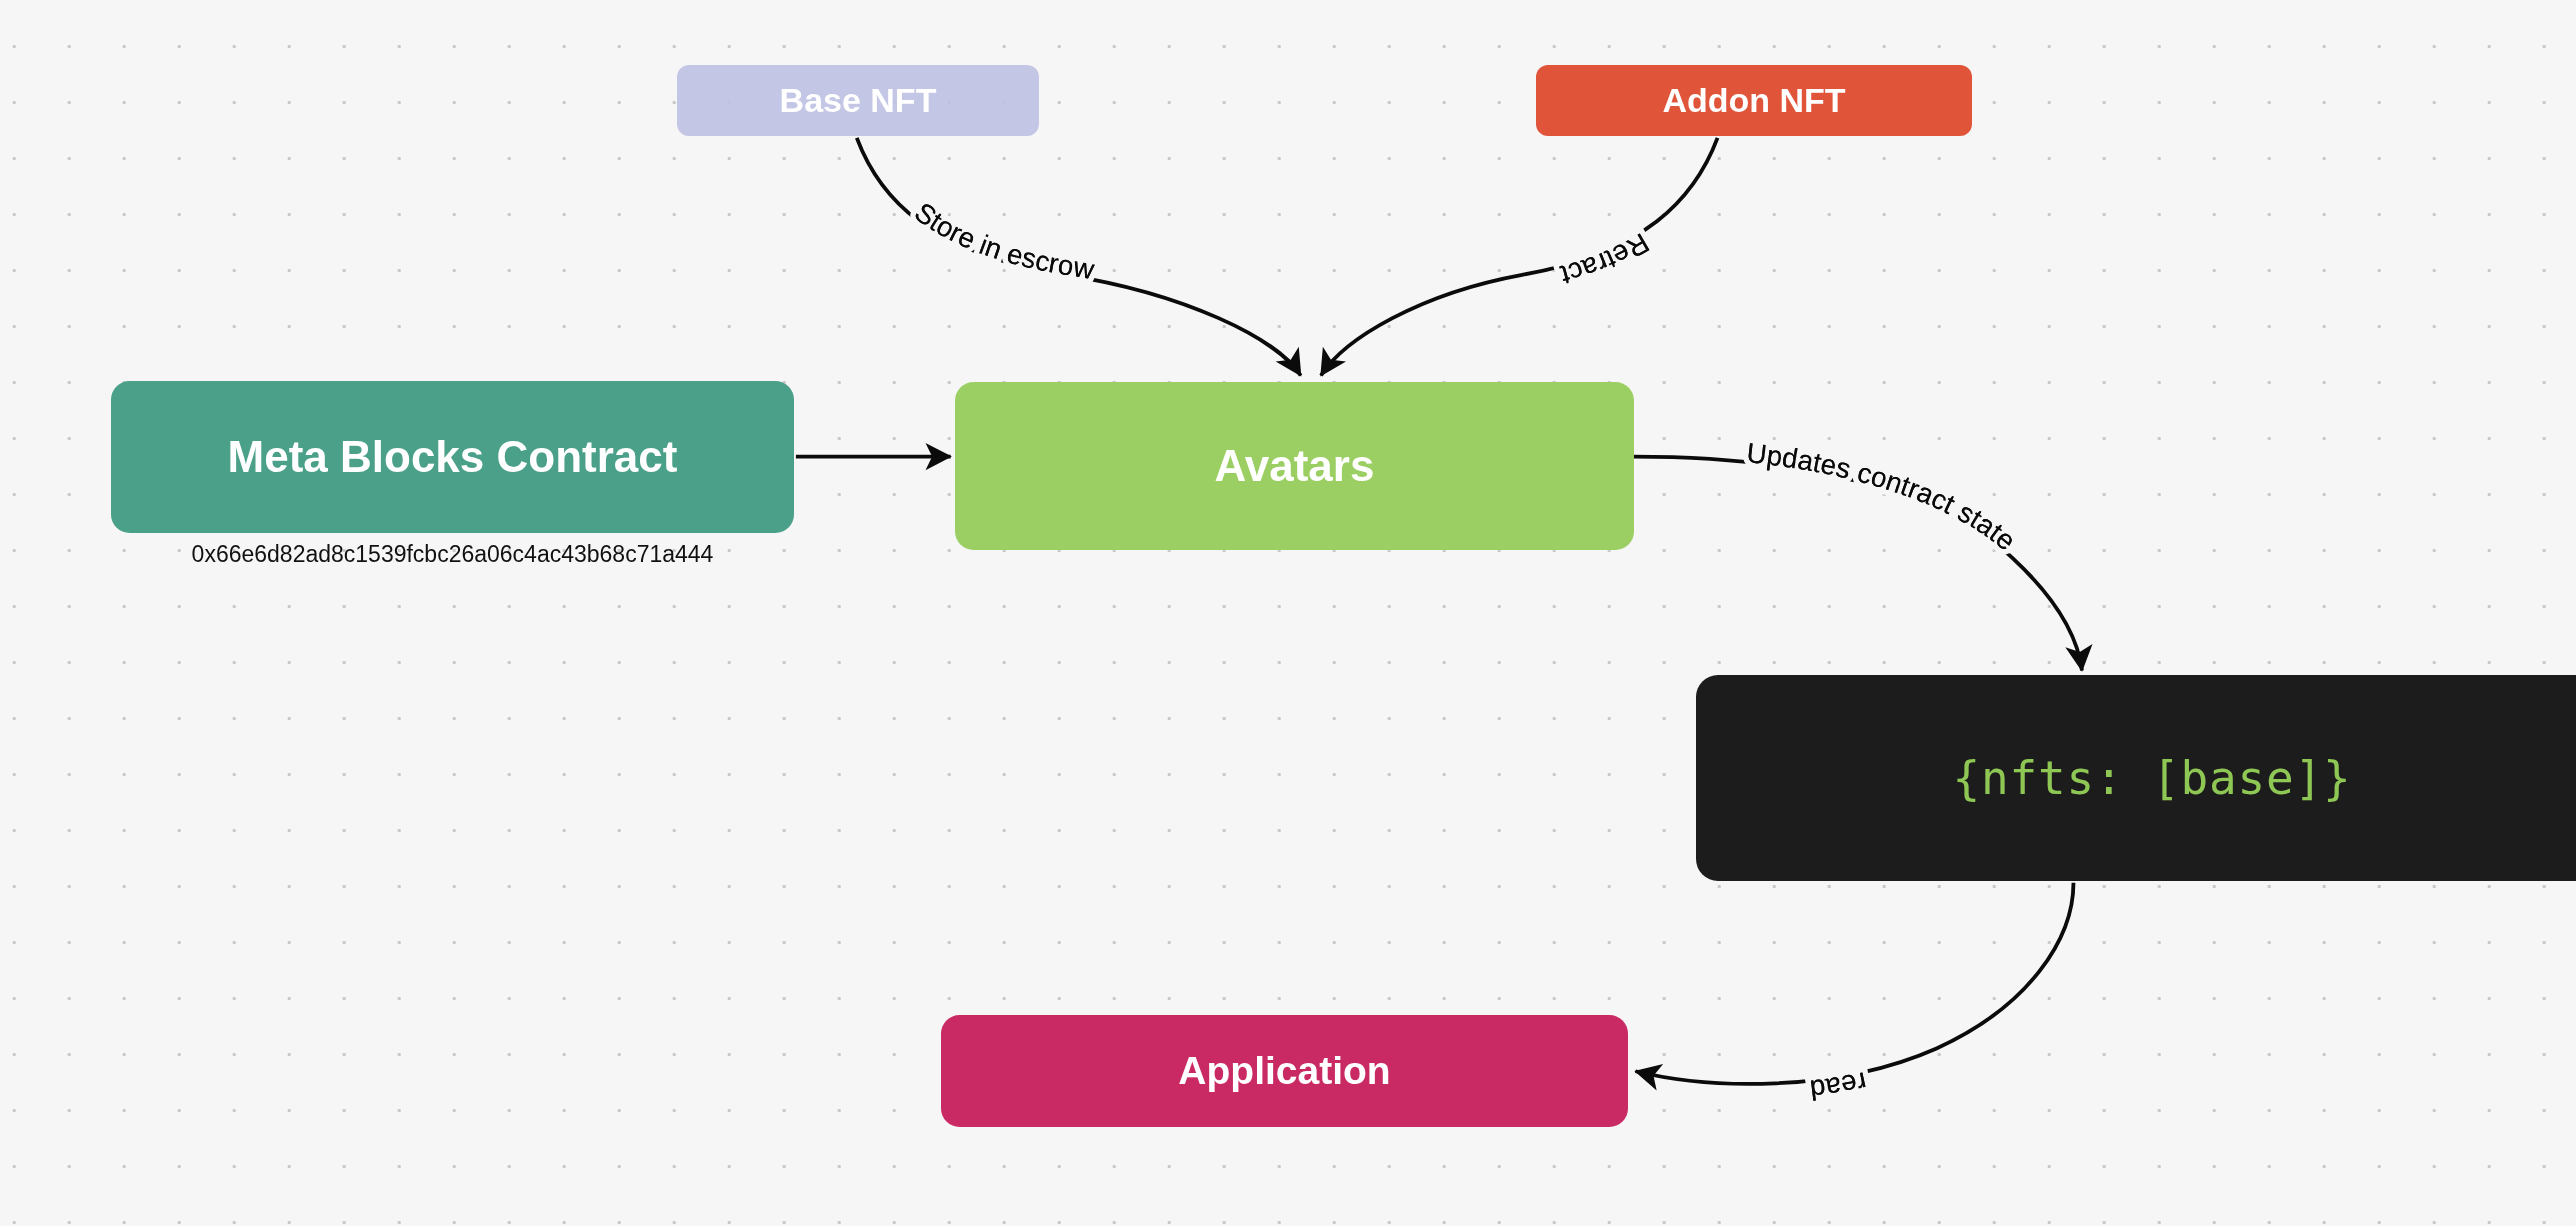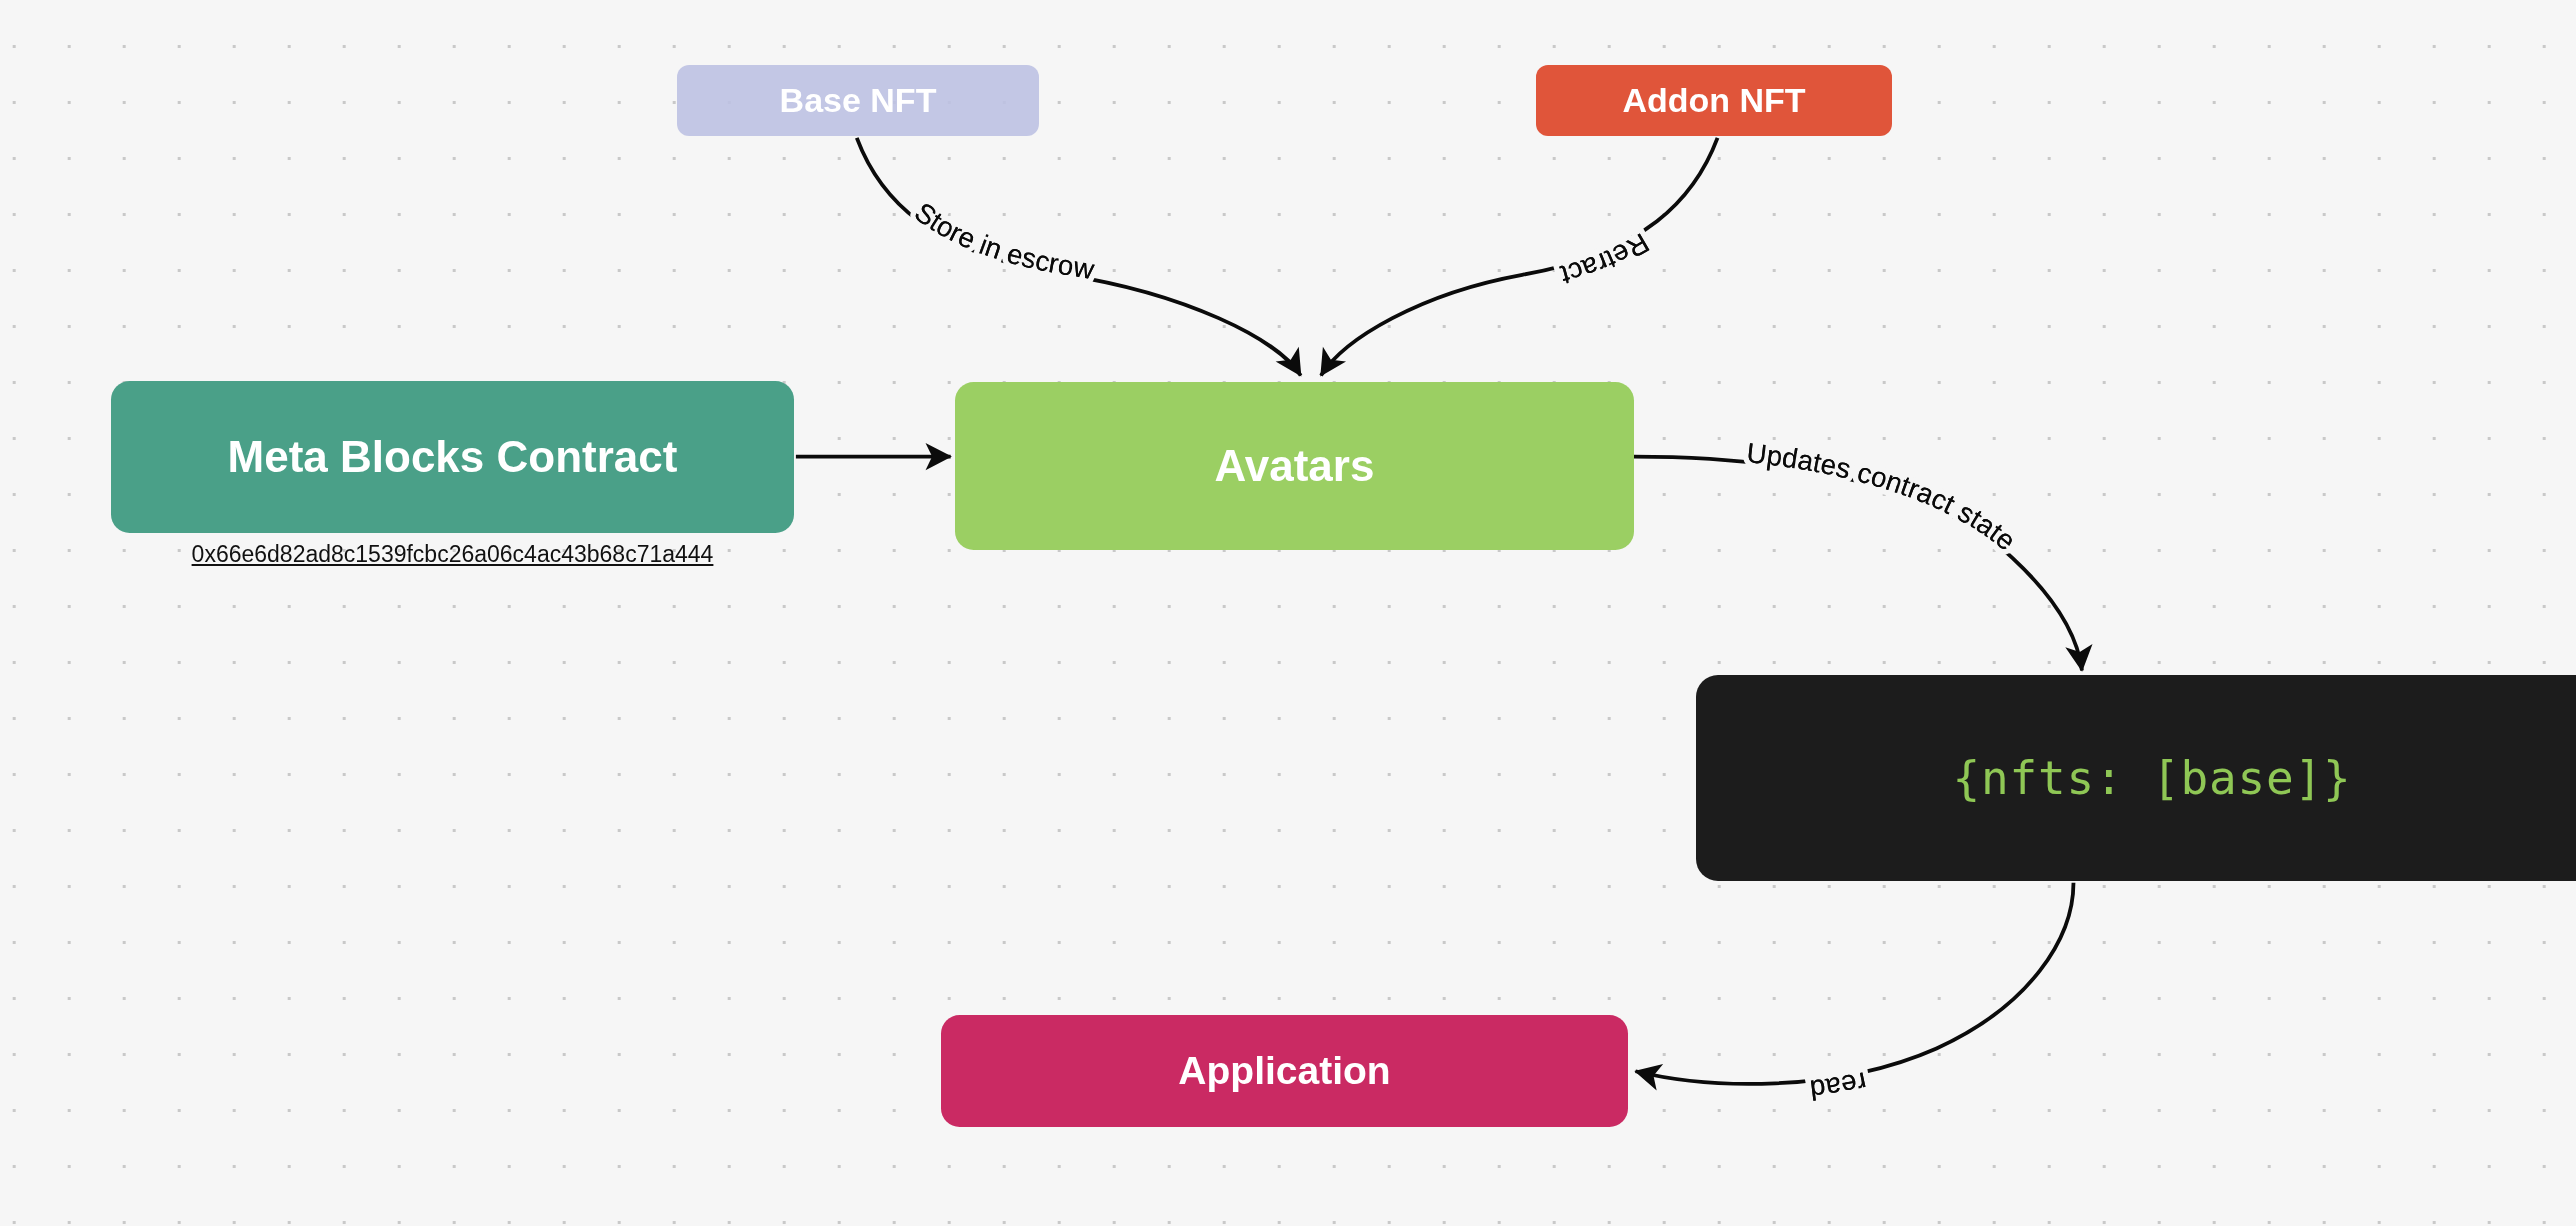--- a/index.html
+++ b/index.html
@@ -30,21 +30,21 @@
     text-align: center;
     line-height: 1.1;
   }
   #node-base-nft {
     left: 677px; top: 65px; width: 362px; height: 71px;
     background: rgba(188,192,227,0.88);
     font-size: 34px;
     border-radius: 12px;
   }
   #node-addon-nft {
-    left: 1536px; top: 65px; width: 356px; height: 71px;
+    left: 1536px; top: 65px; width: 436px; height: 71px;
     background: #e0553a;
     font-size: 34px;
     border-radius: 12px;
   }
   #node-meta-blocks {
     left: 111px; top: 381px; width: 683px; height: 152px;
     background: #4aa088;
     font-size: 44px;
   }
   #node-avatars {
@@ -68,21 +68,20 @@
     font-size: 39px;
   }
   .addr {
     position: absolute;
     color: #111111;
     font-size: 23px;
     font-weight: normal;
     white-space: nowrap;
     text-align: center;
     font-family: "Liberation Sans", sans-serif;
-    text-decoration: underline;
   }
   #addr-meta {
     left: 111px; top: 541px; width: 683px;
   }
   #addr-avatars {
     left: 955px; top: 534px; width: 679px;
   }
   #edges {
     position: absolute;
     left: 0; top: 0;

